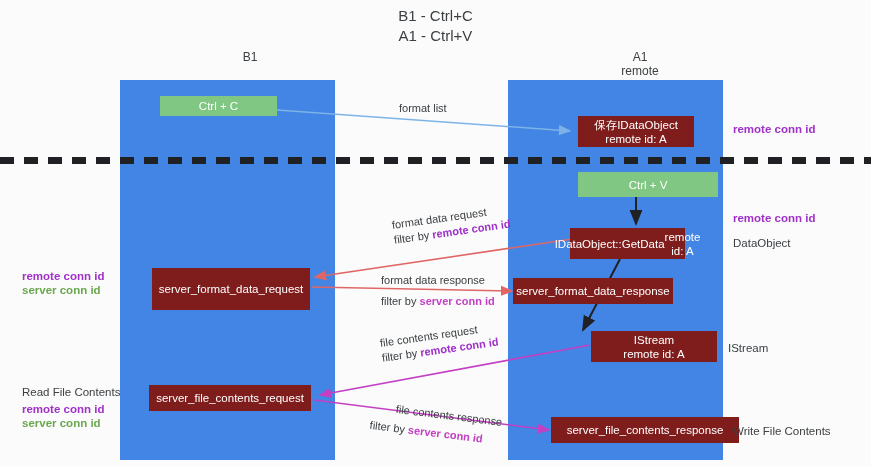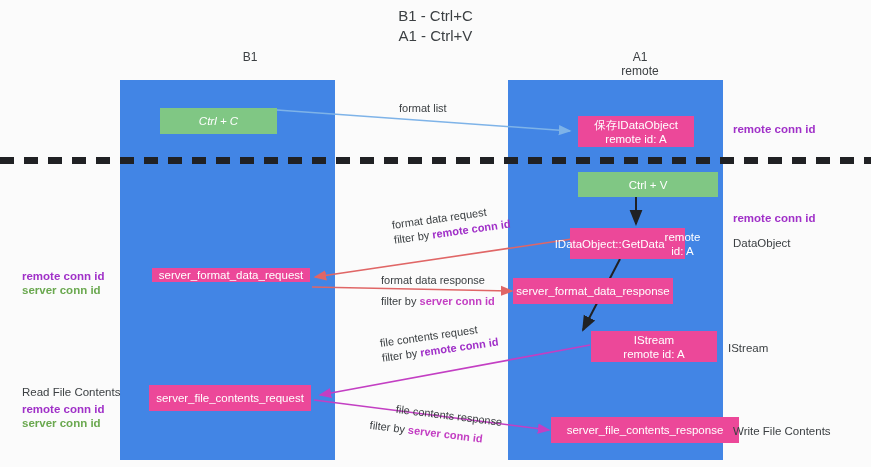--- a/index.html
+++ b/index.html
@@ -27,21 +27,21 @@
   .lane{position:absolute;background:#4285e5;}
 
   
   .box{
     position:absolute;box-sizing:border-box;
     display:flex;align-items:center;justify-content:center;
     text-align:center;color:#ffffff;font-size:11.5px;line-height:14px;
     padding:2px 4px;
   }
   .box.green{background:#80c784;}
-  .box.orange{background:#ec4899;}
+  .box.orange{background:#7f1d1d;}
   .box .two{display:block;}
 
   
   .divider{
     position:absolute;left:0;top:157px;width:871px;height:7px;
     background:repeating-linear-gradient(to right,#202124 0 14px,rgba(0,0,0,0) 14px 24px);
   }
 
   
   .note{
@@ -108,39 +108,39 @@
 
     <line x1="312" y1="287" x2="512" y2="291" stroke="#e06666" stroke-width="1.6" marker-end="url(#ah-red)"></line>
 
     <line x1="590" y1="345" x2="320" y2="395" stroke="#c33fc3" stroke-width="1.6" marker-end="url(#ah-mag)"></line>
 
     <line x1="314" y1="400" x2="549" y2="430" stroke="#c33fc3" stroke-width="1.6" marker-end="url(#ah-mag)"></line>
   </svg>
 
   <div class="divider"></div>
 
-  <div class="box green" style="left:160px;top:108px;width:117px;height:26px;font-style:italic;">
+  <div class="box green" style="left:160px;top:96px;width:117px;height:20px;">
     <span>Ctrl + C</span>
   </div>
 
   <div class="box orange" style="left:578px;top:116px;width:116px;height:31px;flex-direction:column;justify-content:center;">
     <span>保存IDataObject</span>
     <span class="two">remote id: A</span>
   </div>
 
   <div class="box green" style="left:578px;top:172px;width:140px;height:25px;">
     <span>Ctrl + V</span>
   </div>
 
   <div class="box orange" style="left:570px;top:228px;width:115px;height:31px;flex-direction:row;justify-content:center;">
     <span>IDataObject::GetData</span>
     <span class="two">remote id: A</span>
   </div>
 
-  <div class="box orange" style="left:152px;top:268px;width:158px;height:14px;">
+  <div class="box orange" style="left:152px;top:268px;width:158px;height:42px;">
     <span>server_format_data_request</span>
   </div>
 
   <div class="box orange" style="left:513px;top:278px;width:160px;height:26px;align-items:center;">
     <span>server_format_data_response</span>
   </div>
 
   <div class="box orange" style="left:591px;top:331px;width:126px;height:31px;flex-direction:column;justify-content:center;">
     <span>IStream</span>
     <span class="two">remote id: A</span>

